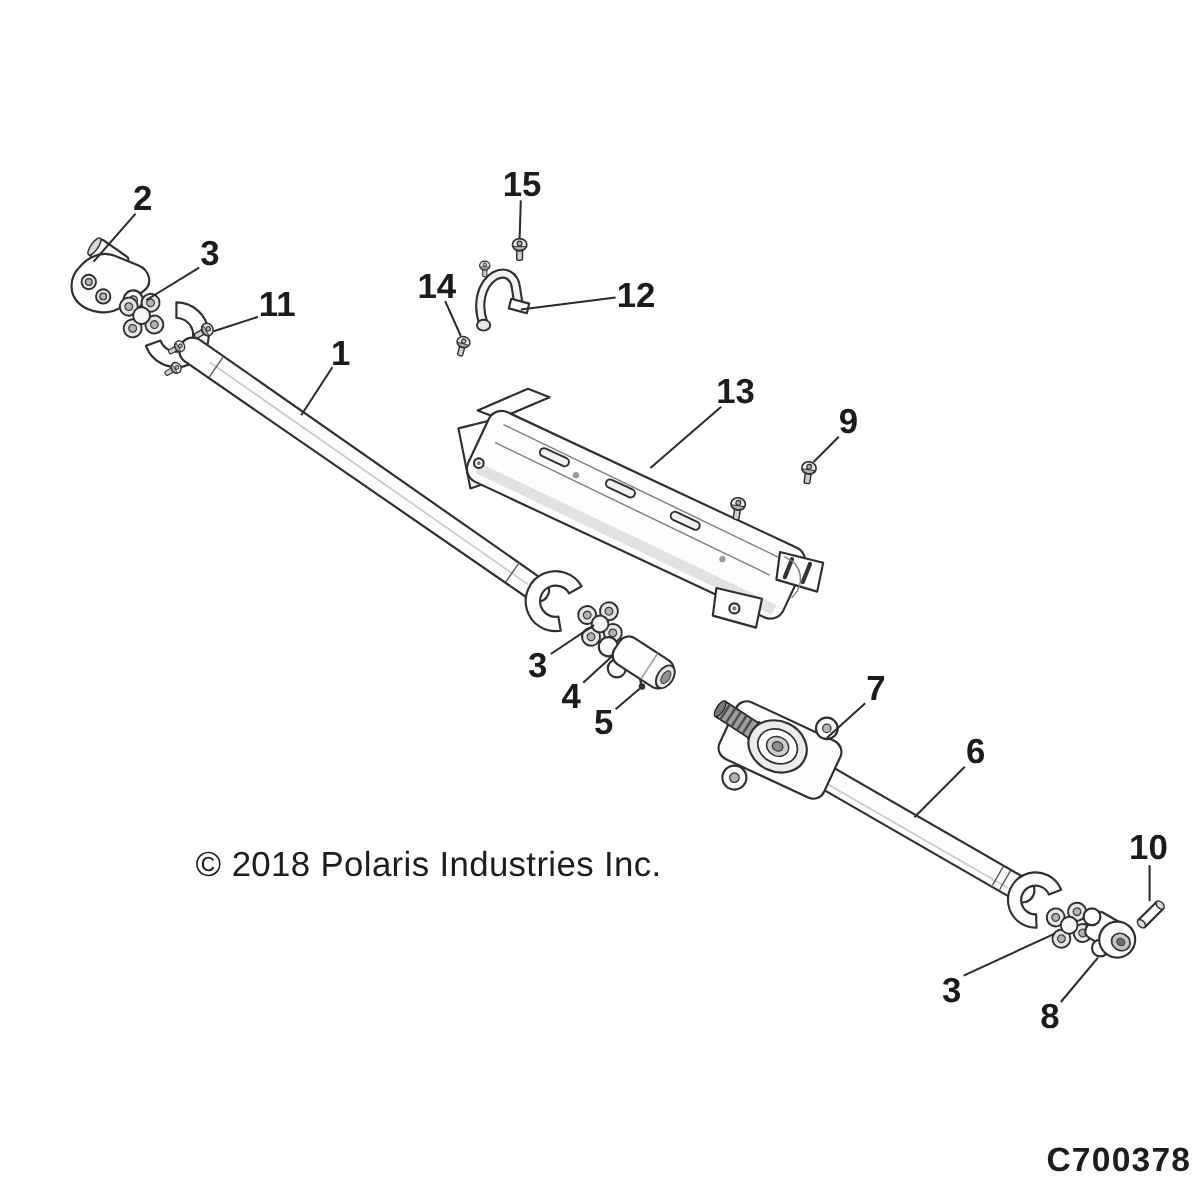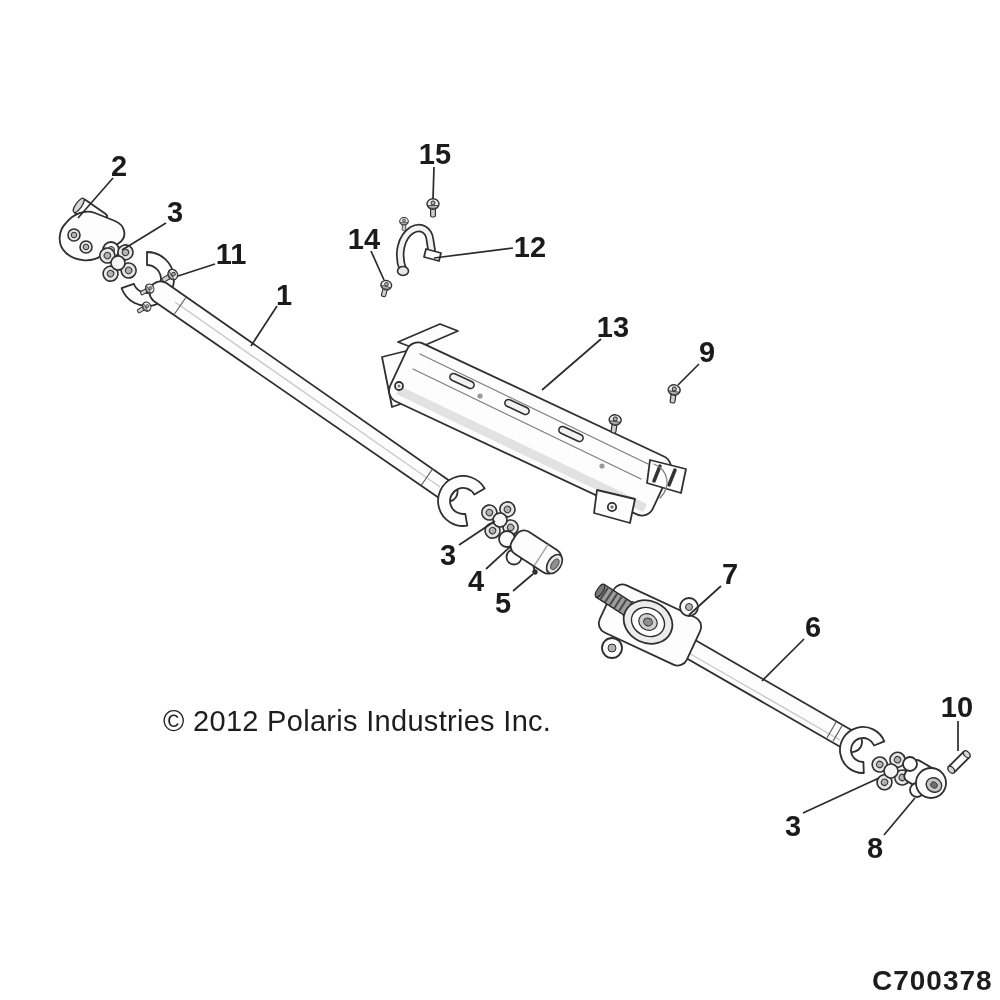--- a/index.html
+++ b/index.html
@@ -27,21 +27,21 @@
   .callout-label {
     font-family:"Liberation Sans","DejaVu Sans",sans-serif;
     font-weight:bold; font-size:29px; fill:#1b1b1b; text-anchor:middle;
   }
   .copyright {
     position:absolute; left:163px; top:705px; font-size:29px; color:#1d1d1d;
     letter-spacing:0.3px; white-space:nowrap;
   }
   .diagram-code {
     position:absolute; left:872px; top:951px; font-size:28px; font-weight:bold;
-    color:#1d1d1d; letter-spacing:1px; white-space:nowrap;margin-top:14px;
+    color:#1d1d1d; letter-spacing:1px; white-space:nowrap;
   }
 </style>
 </head>
 <body>
 
 <div class="stage">
 
   <svg class="diagram" width="1000" height="1000" viewBox="0 0 1000 1000">
 
     <defs>
@@ -252,16 +252,16 @@
         <text x="530" y="247" class="callout-label" dominant-baseline="central">12</text>
         <line x1="601" y1="339" x2="542" y2="390" class="leader"></line>
         <text x="613" y="327" class="callout-label" dominant-baseline="central">13</text>
         <line x1="371" y1="251" x2="384" y2="280" class="leader"></line>
         <text x="364" y="239" class="callout-label" dominant-baseline="central">14</text>
         <line x1="434" y1="167" x2="433" y2="199" class="leader"></line>
         <text x="435" y="154" class="callout-label" dominant-baseline="central">15</text>
       </g>
   </svg>
 
-  <div class="copyright">© 2012 Polaris Industries Inc.</div>
+  <div class="copyright">© 2018 Polaris Industries Inc.</div>
 
   <div class="diagram-code">C700378</div>
 </div>
 
 </body></html>

